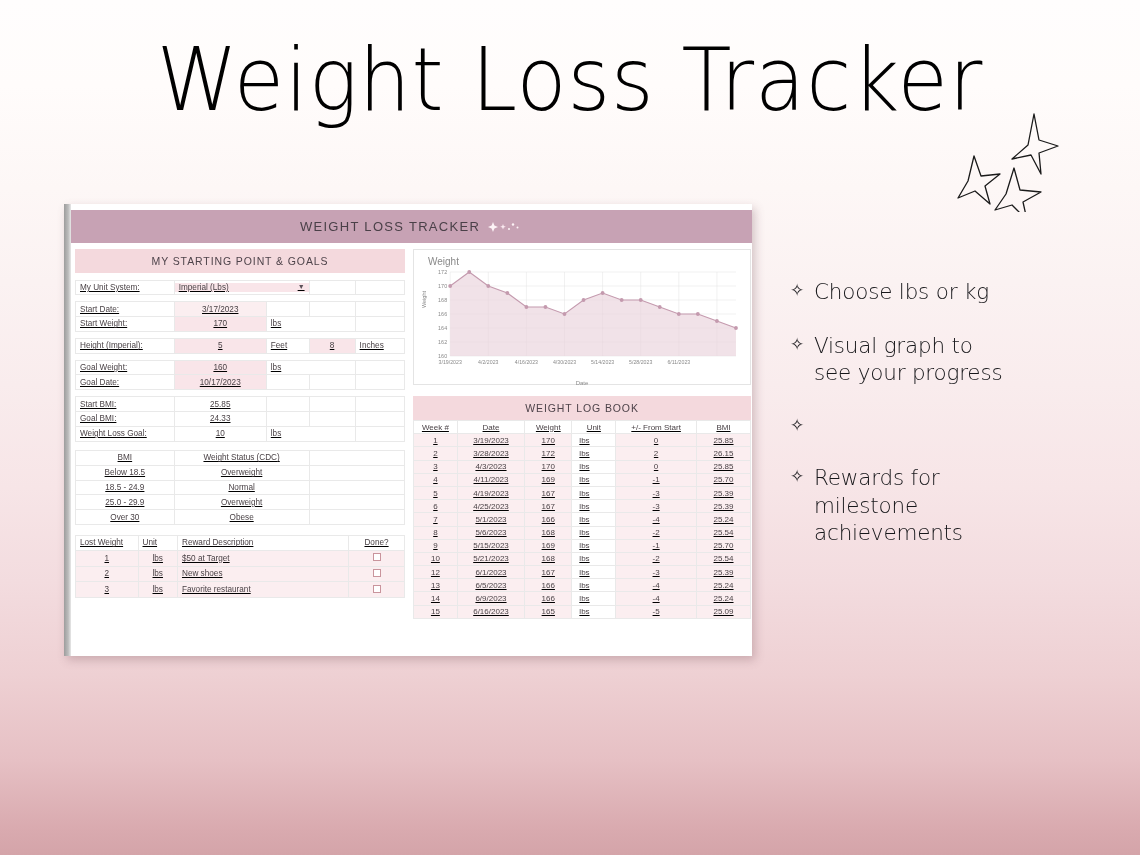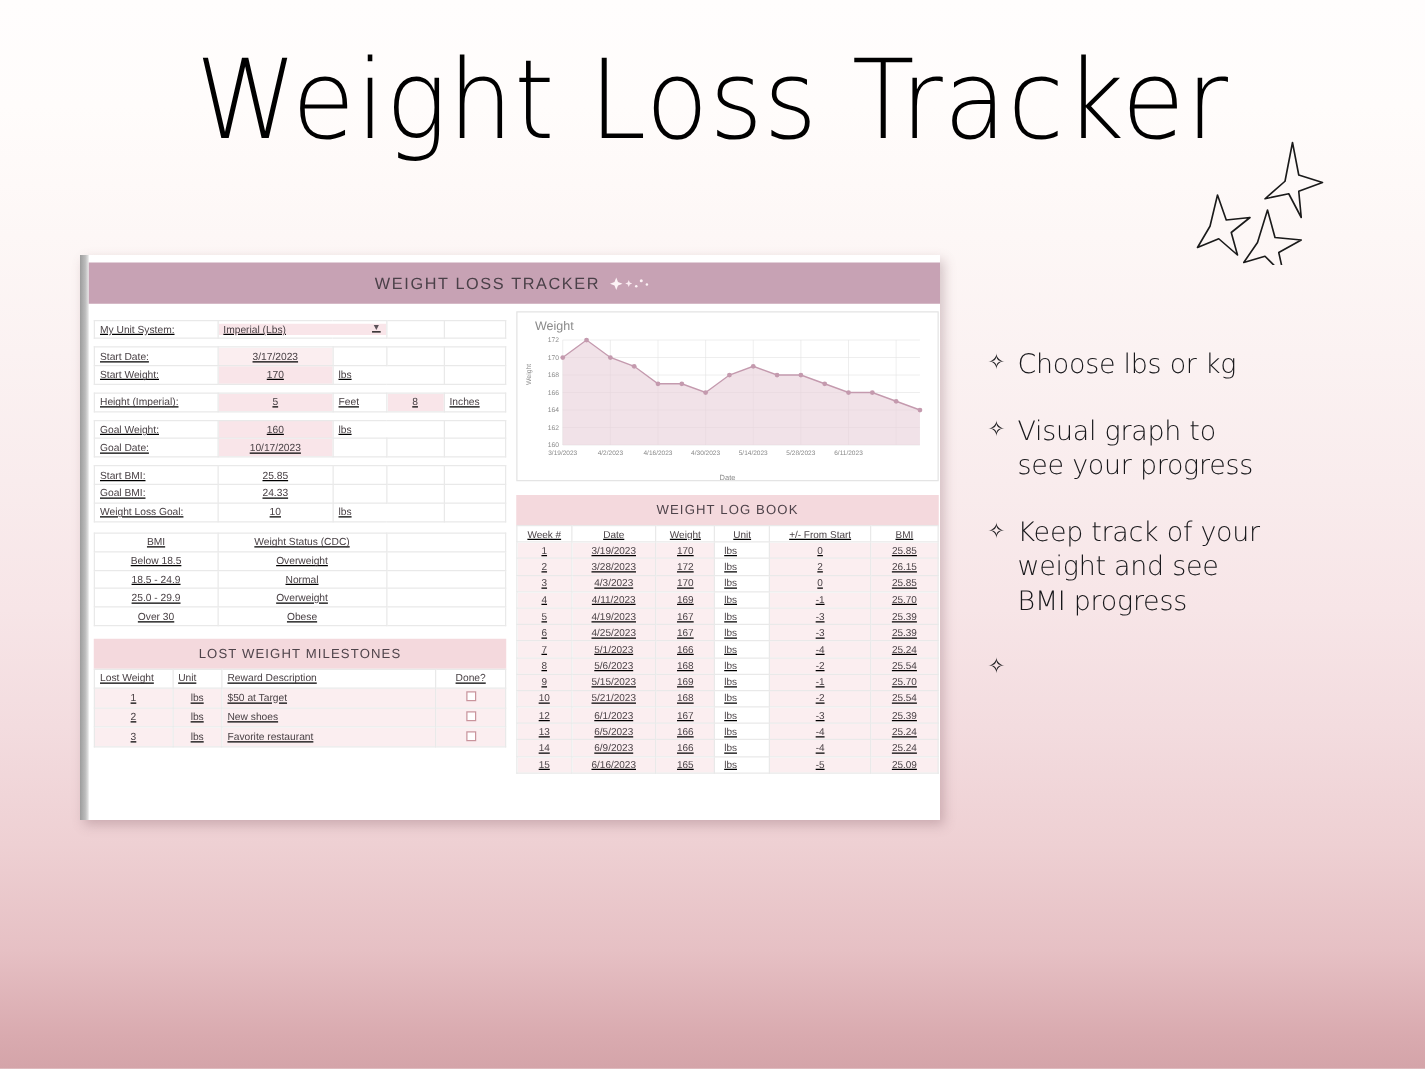--- a/index.html
+++ b/index.html
@@ -200,20 +200,21 @@
         <circle cx="26" cy="3.5" r="1.2" fill="#fdf3f6"></circle>
         <circle cx="30.5" cy="6.5" r="1" fill="#fdf3f6"></circle>
       </svg>
     </span>
   </div>
 
   <div class="sheet-body">
 
     <div class="col-left">
 
+      <div class="panel-head">MY STARTING POINT &amp; GOALS</div>
 
       <table class="grid">
         <colgroup>
             <col style="width:30%">
             <col style="width:28%">
             <col style="width:13%">
             <col style="width:14%">
             <col style="width:15%">
           </colgroup>
         <tbody>
@@ -337,21 +338,20 @@
           </tr>
           <tr>
             <td>Over 30</td>
             <td>Obese</td>
             <td class="noborder"></td>
           </tr>
         </tbody>
       </table>
 
       <div class="milestones">
-        <div class="panel-head">LOST WEIGHT MILESTONES</div>
         <table class="grid ms-table">
           <colgroup>
               <col style="width:19%">
               <col style="width:12%">
               <col style="width:52%">
               <col style="width:17%">
             </colgroup>
           <thead>
             <tr>
               <td class="ms-head-left">Lost Weight</td>
@@ -589,18 +589,18 @@
   <div class="feature">
     <span class="bullet">✧</span>
     <span id="f0">Choose lbs or kg</span>
   </div>
   <div class="feature">
     <span class="bullet">✧</span>
     <span id="f1">Visual graph to<br>see your progress</span>
   </div>
   <div class="feature">
     <span class="bullet">✧</span>
-    <span id="f2">Keep track of your<br>weight and see<br>BMI progress</span>
   </div>
   <div class="feature">
     <span class="bullet">✧</span>
+    <span id="f3">Rewards for<br>milestone<br>achievements</span>
   </div>
 </div>
 
 </body></html>

